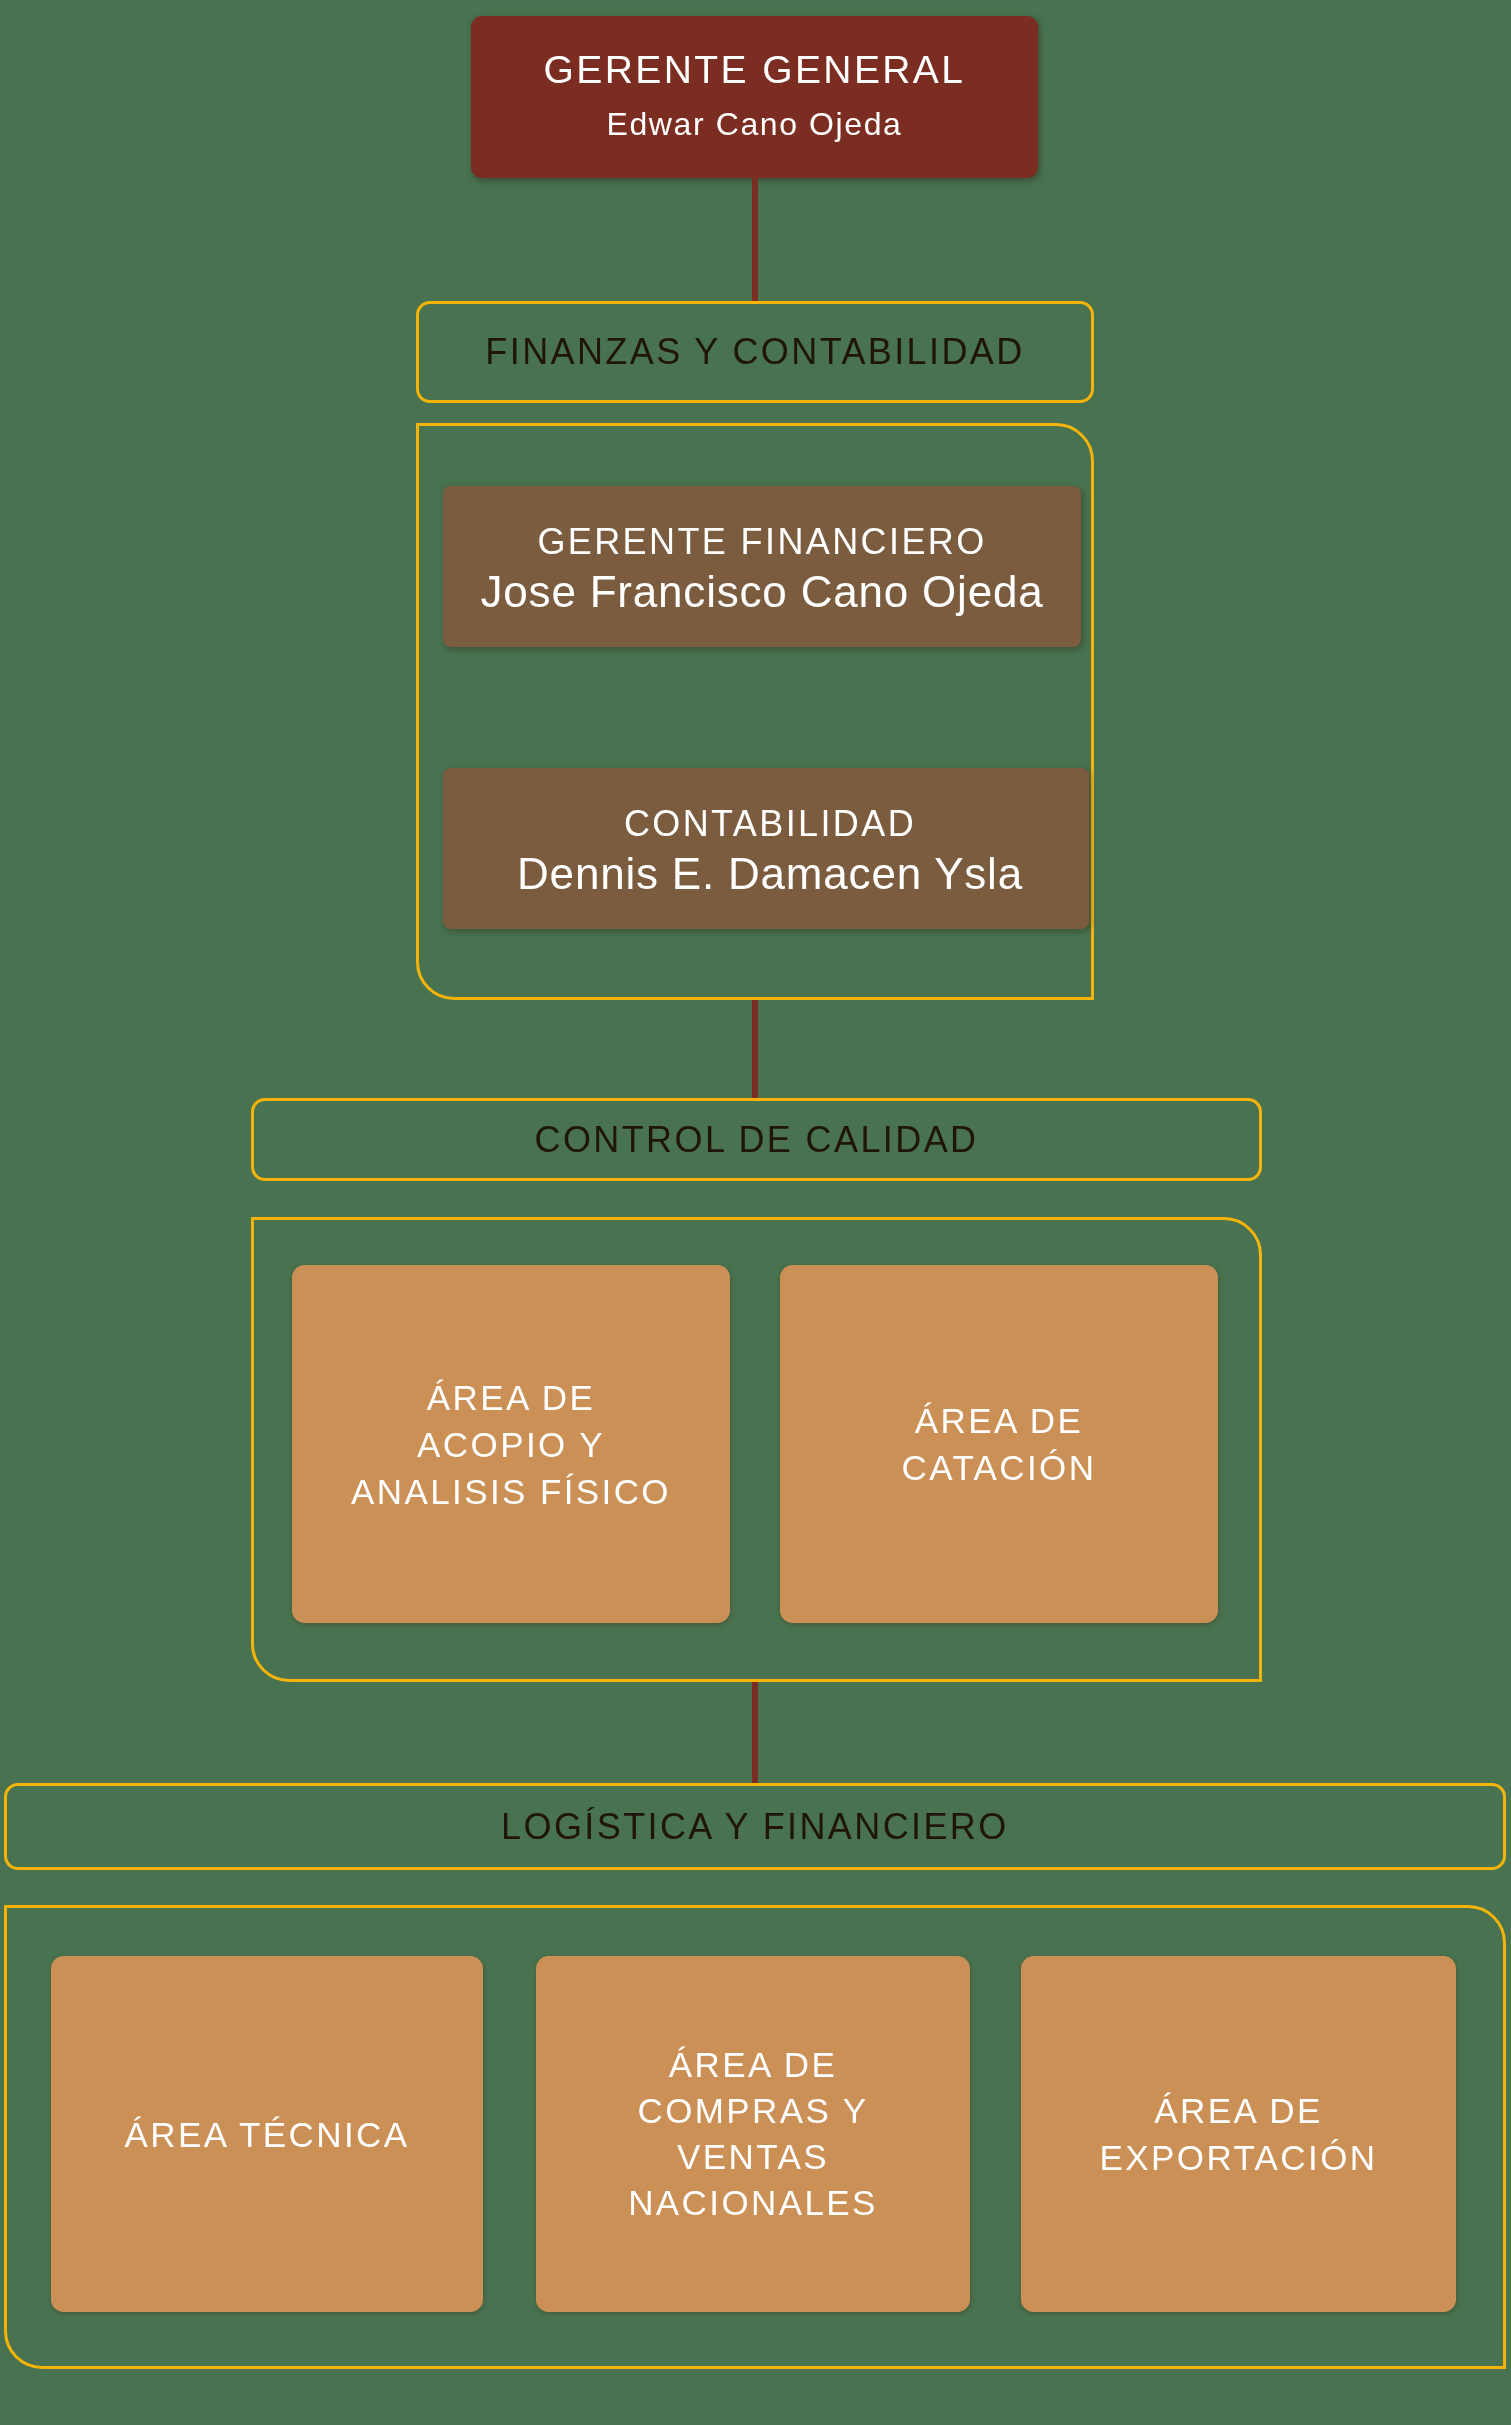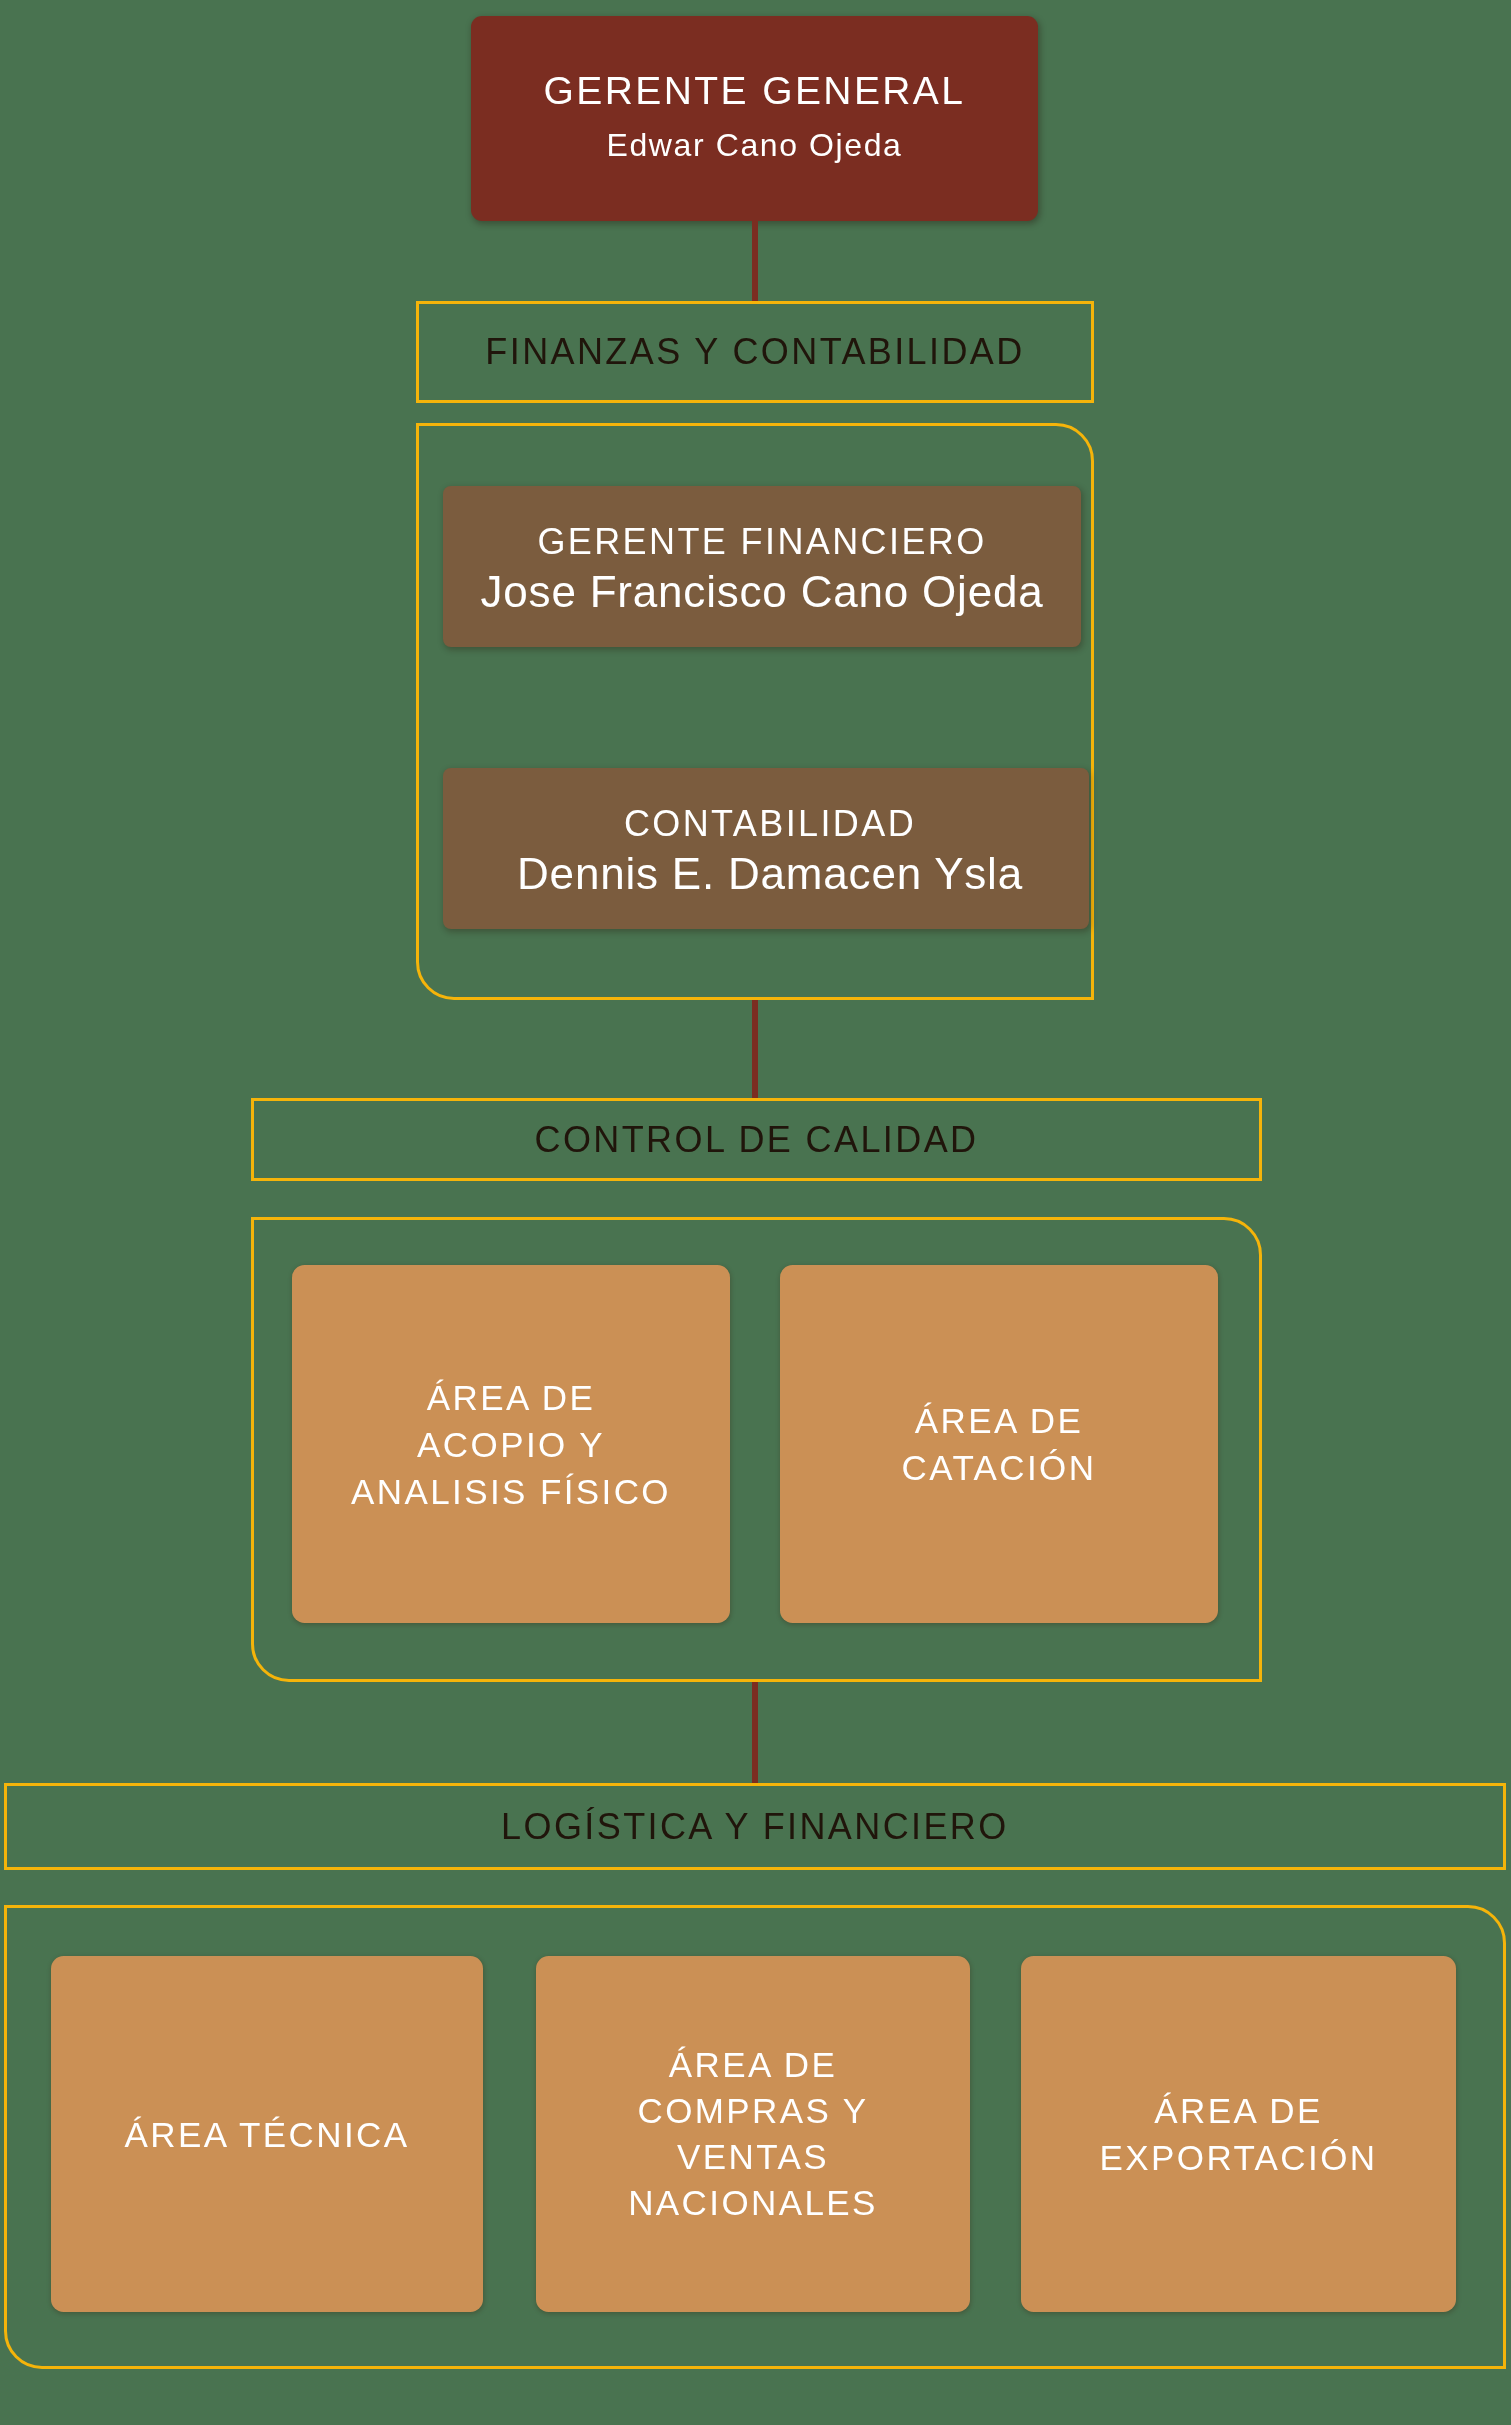--- a/index.html
+++ b/index.html
@@ -5,21 +5,21 @@
   * { box-sizing: border-box; margin: 0; padding: 0; }
   html, body { background: #497350; }
   #canvas {
     position: relative;
     width: 1511px;
     height: 2426px;
     background: #497350;
     font-family: "Liberation Sans", sans-serif;
     overflow: hidden;
   }
-  .abs { position: absolute; }
+  .abs { position: absolute; border-radius: 14px; }
   .center-col {
     display: flex; flex-direction: column;
     align-items: center; justify-content: center;
     text-align: center;
   }
   
   .red-box {
     background: #7B2D21;
     color: #ffffff;
     border-radius: 11px;
@@ -66,21 +66,21 @@
     position: absolute;
     width: 5.5px;
     background: #7B2D21;
   }
 </style>
 </head>
 <body>
 
 <div id="canvas">
 
-  <div class="abs red-box center-col" style="left:471px; top:15.7px; width:567px; height:205px;">
+  <div class="abs red-box center-col" style="left:471px; top:15.7px; width:567px; height:162px;">
     <div class="line1">GERENTE GENERAL</div>
     <div class="line2">Edwar Cano Ojeda</div>
   </div>
 
   <div class="connector" style="left:752px; top:178px; height:124px;"></div>
 
   <div class="abs header-box" style="left:416px; top:301px; width:678px; height:102px;">
     <span>FINANZAS Y CONTABILIDAD</span>
   </div>
 

